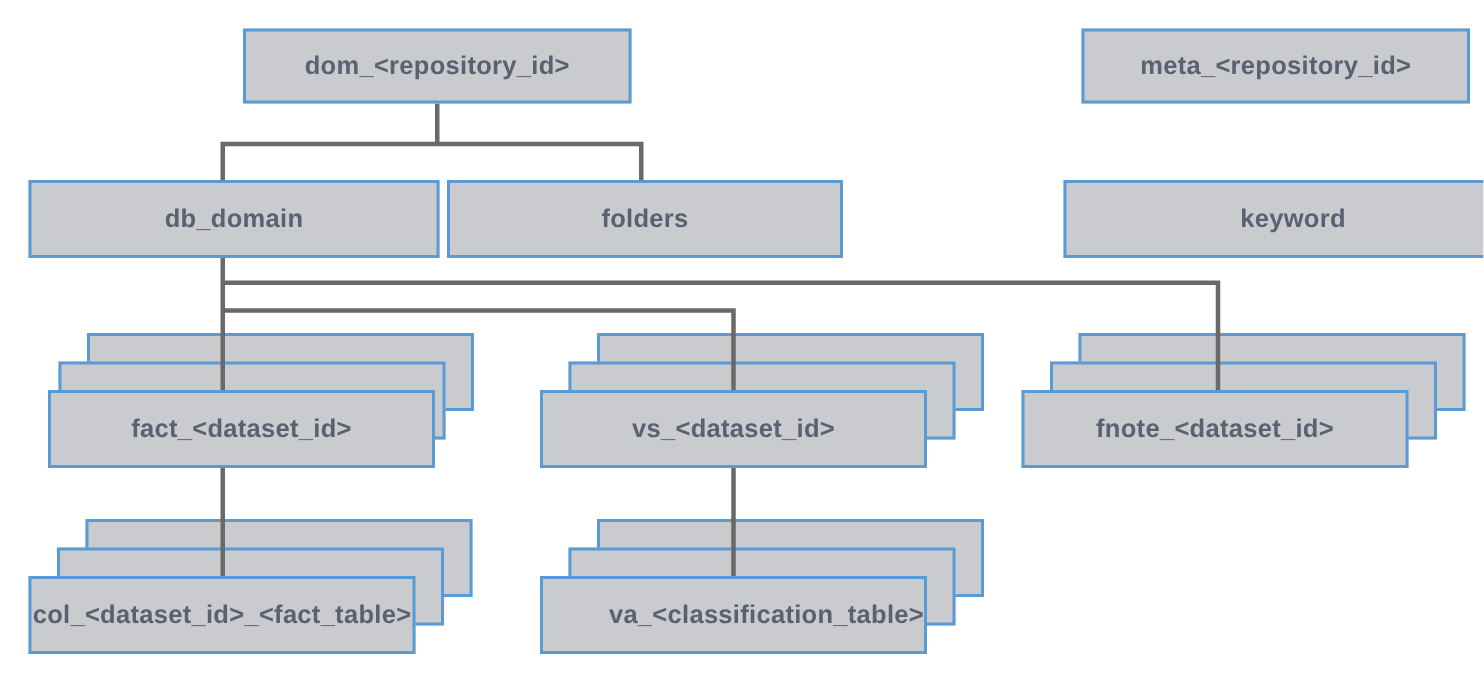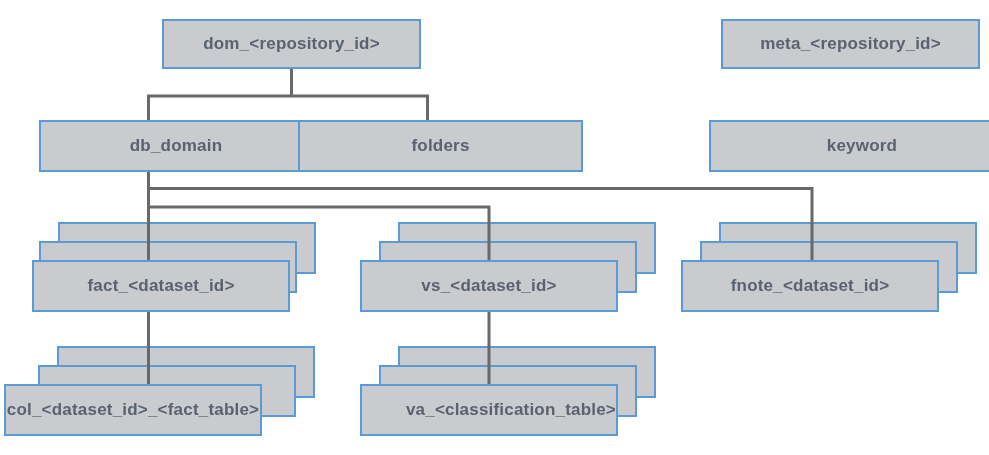--- a/index.html
+++ b/index.html
@@ -65,45 +65,45 @@
   </svg>
 
   <div class="box single" style="left:162px;top:19px;width:259px;height:50px;">
     <span>dom_&lt;repository_id&gt;</span>
   </div>
 
   <div class="box single" style="left:697px;top:19px;width:259px;height:50px;margin-left:24px;">
     <span>meta_&lt;repository_id&gt;</span>
   </div>
 
-  <div class="box single" style="left:19px;top:120px;width:274px;height:52px;margin-left:20px;">
+  <div class="box single" style="left:19px;top:120px;width:274px;height:52px;">
     <span>db_domain</span>
   </div>
 
-  <div class="box single" style="left:298px;top:120px;width:285px;height:52px;">
+  <div class="box single" style="left:298px;top:120px;width:264px;height:52px;">
     <span>folders</span>
   </div>
 
   <div class="box single" style="left:697px;top:120px;width:306px;height:52px;margin-left:12px;">
     <span>keyword</span>
   </div>
 
   <div class="box layer-front" style="left:32px;top:260px;width:258px;height:52px;">
     <span>fact_&lt;dataset_id&gt;</span>
   </div>
 
   <div class="box layer-front" style="left:360px;top:260px;width:258px;height:52px;">
     <span>vs_&lt;dataset_id&gt;</span>
   </div>
 
   <div class="box layer-front" style="left:681px;top:260px;width:258px;height:52px;">
     <span>fnote_&lt;dataset_id&gt;</span>
   </div>
 
-  <div class="box layer-front" style="left:4px;top:384px;width:258px;height:52px;align-items:center;">
+  <div class="box layer-front" style="left:19px;top:384px;width:258px;height:52px;align-items:center;">
     <span>col_&lt;dataset_id&gt;_&lt;fact_table&gt;</span>
   </div>
 
   <div class="box layer-front" style="left:360px;top:384px;width:258px;height:52px;justify-content:flex-end;">
     <span>va_&lt;classification_table&gt;</span>
   </div>
 
 </div>
 
 </body></html>

